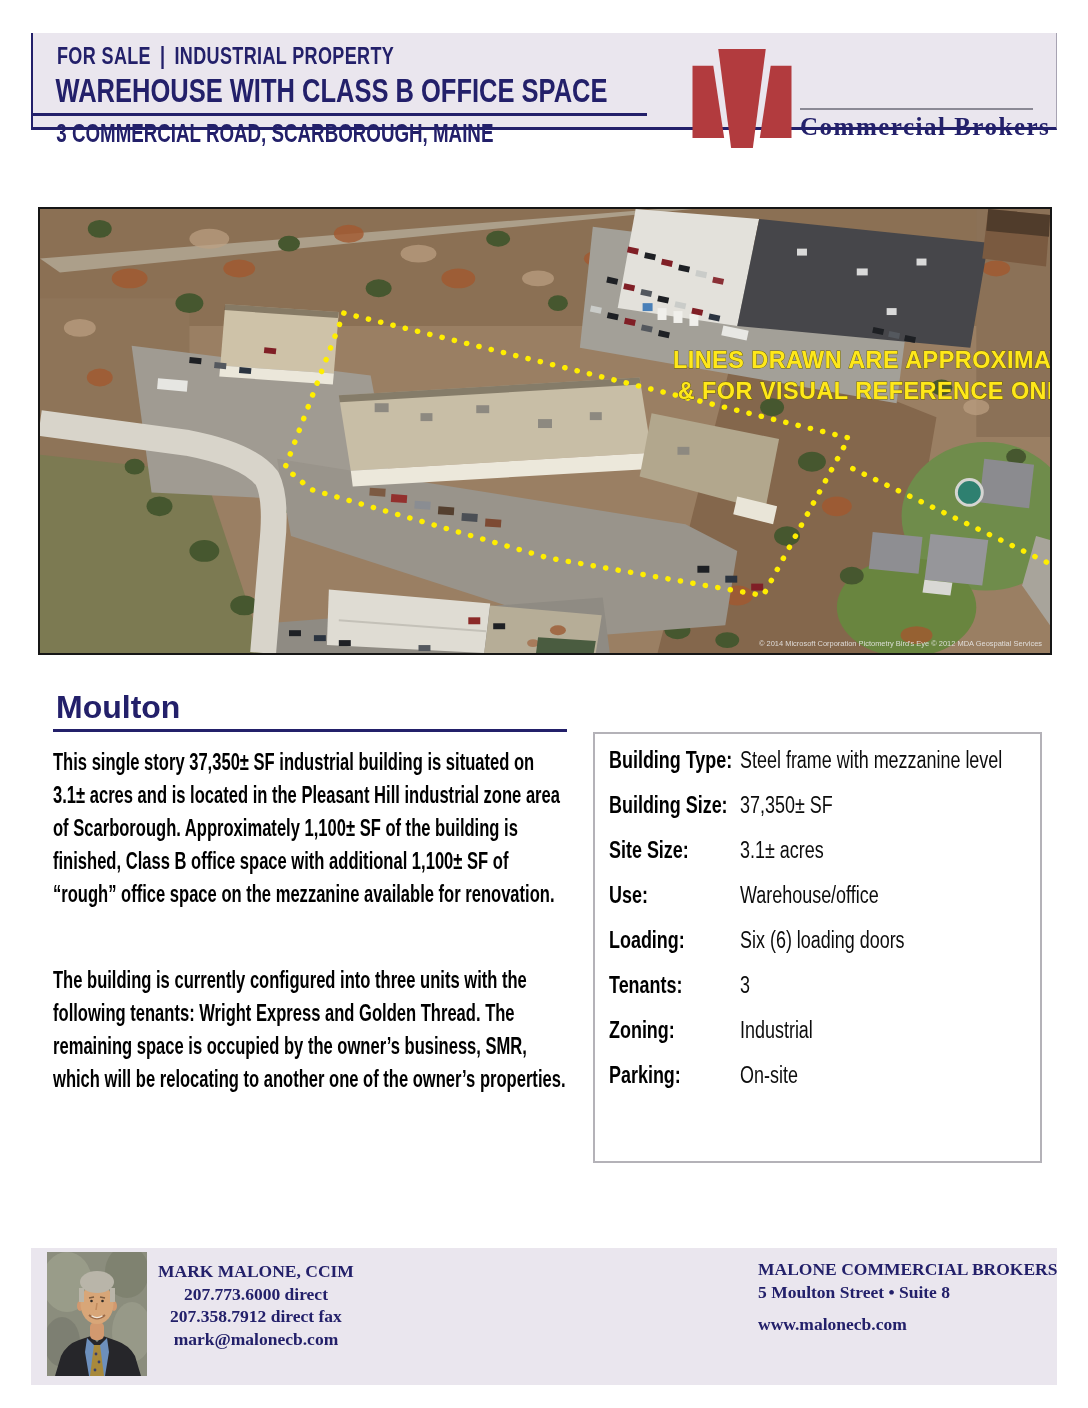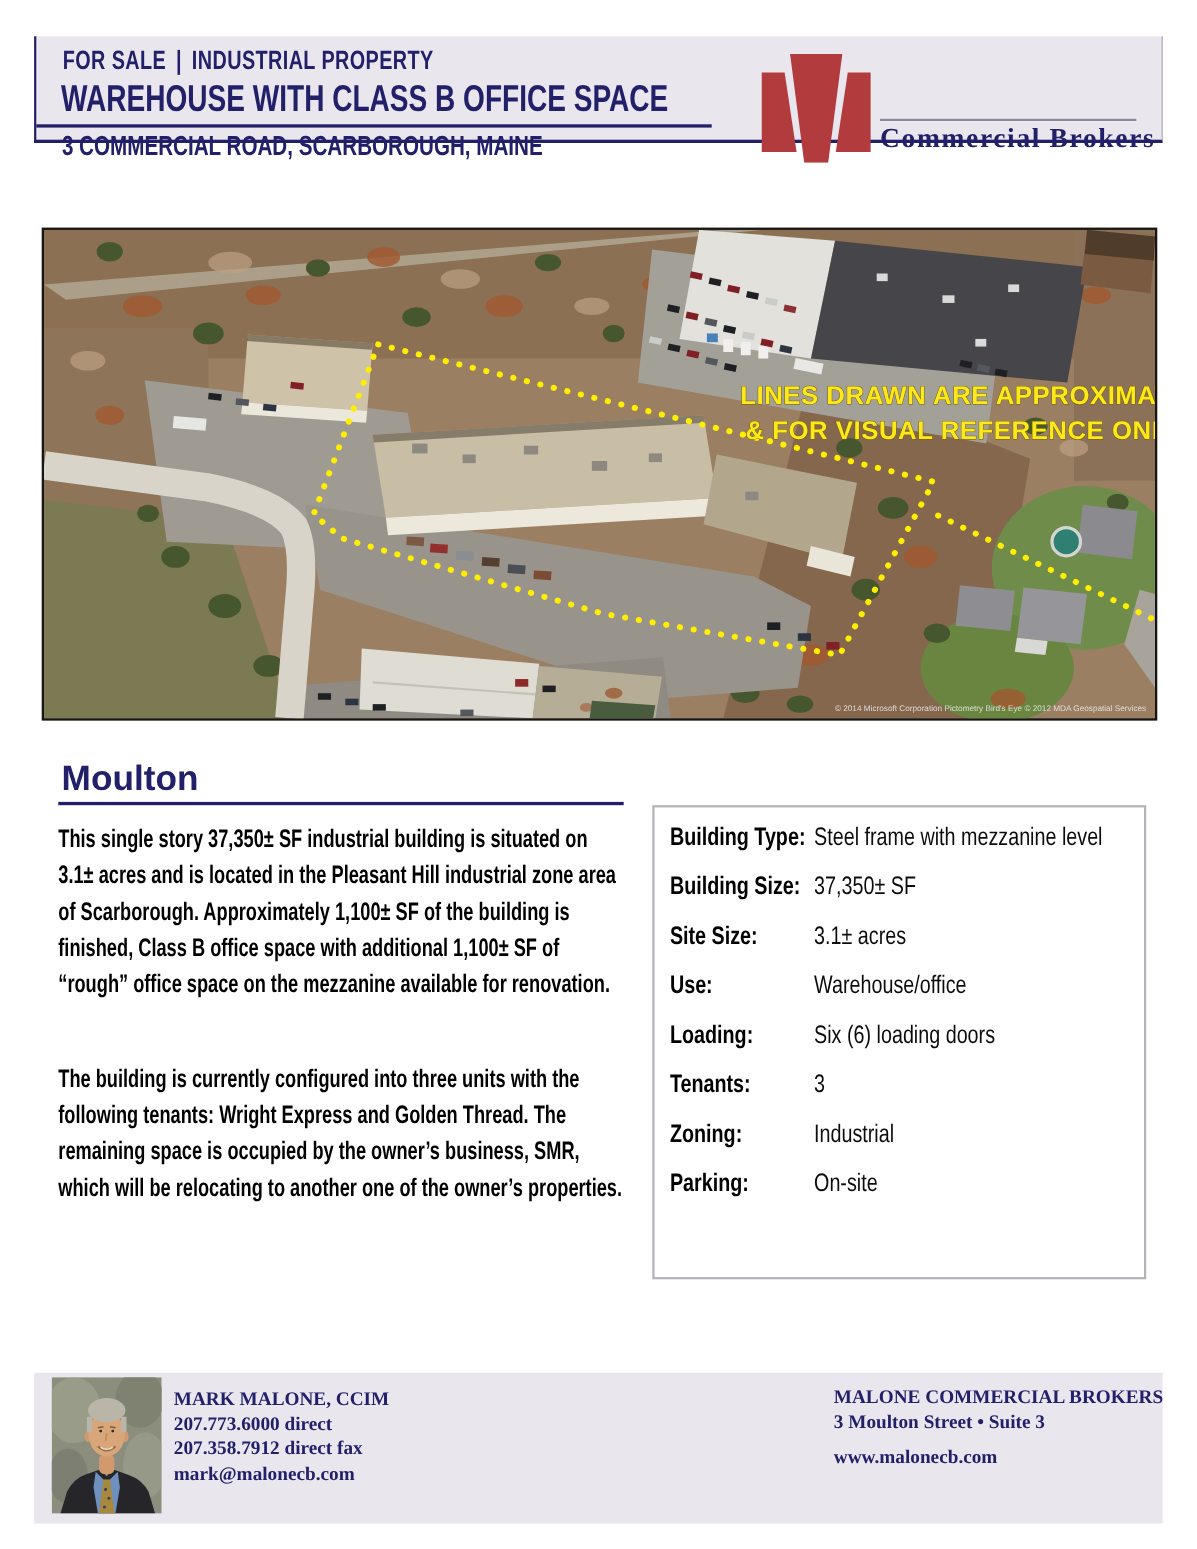--- a/index.html
+++ b/index.html
@@ -54,21 +54,21 @@
     font-size:23px;line-height:30px;color:#0c0c0c;}
   .spec-row:last-child{margin-bottom:0;}
   .spec-label{font-weight:bold;color:#000;}
   .spec-value{font-weight:normal;}
 
   
   #footer{left:31px;top:1248px;width:1026px;height:137px;background:#eae6ee;}
   #headshot{position:absolute;left:16px;top:4px;width:100px;height:124px;}
   .ftr-col{position:absolute;font-family:"Liberation Serif",serif;font-weight:bold;
     color:#23206a;font-size:17.5px;line-height:22.5px;white-space:nowrap;}
-  #agent-col{left:127px;top:12px;}
+  #agent-col{left:127px;top:12px;text-align:center;}
   #company-col{left:727px;top:10px;}
   .ftr-gap{height:10px;}
 </style>
 </head>
 <body>
 
 <div id="header" class="abs">
   <div id="hdr-cond">
     <div id="eyebrow">
       <span>FOR SALE</span><span class="div">|</span><span>INDUSTRIAL PROPERTY</span>
@@ -348,17 +348,17 @@
 
   <div id="agent-col" class="ftr-col">
     <div>MARK MALONE, CCIM</div>
     <div>207.773.6000 direct</div>
     <div>207.358.7912 direct fax</div>
     <div>mark@malonecb.com</div>
   </div>
 
   <div id="company-col" class="ftr-col">
     <div>MALONE COMMERCIAL BROKERS</div>
-    <div>3 Moulton Street • Suite 3</div>
+    <div>5 Moulton Street • Suite 8</div>
     <div class="ftr-gap"></div>
     <div>www.malonecb.com</div>
   </div>
 </div>
 
 </body></html>

